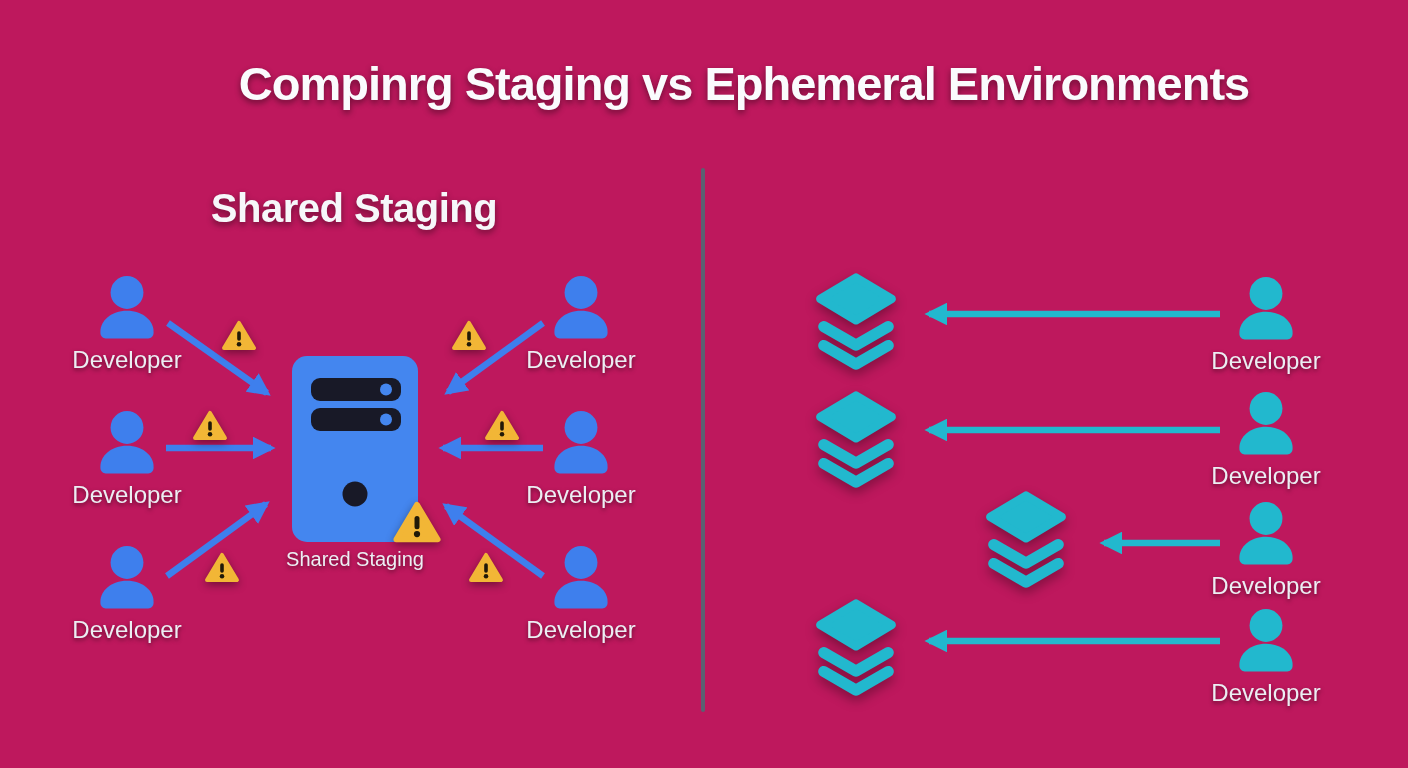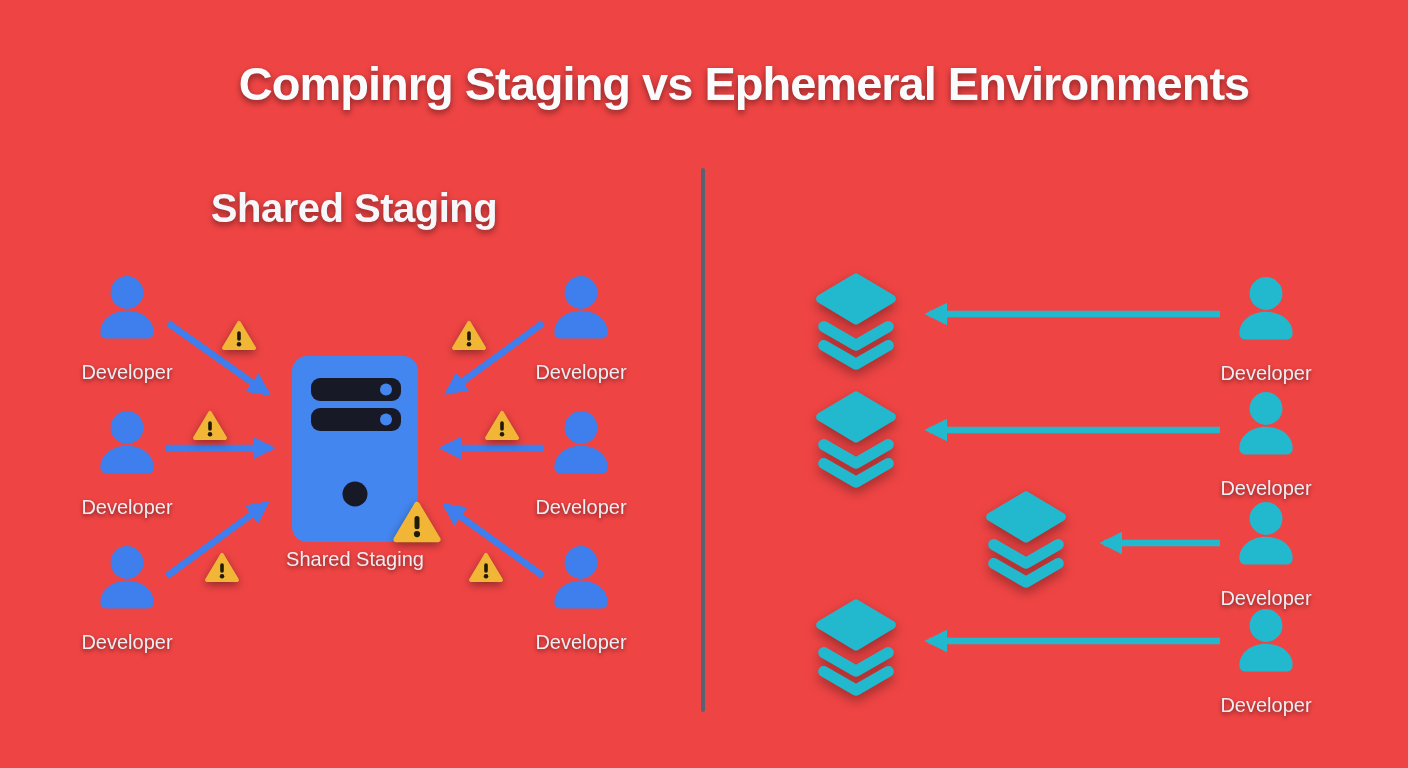--- a/index.html
+++ b/index.html
@@ -1,18 +1,18 @@
 <!DOCTYPE html>
 <html><head>
 <meta charset="utf-8">
 <style>
   html,body{margin:0;padding:0;background:#10111d;}
   .canvas{
     position:relative;width:1408px;height:768px;overflow:hidden;
-    background:#ef4444;
+    background:#be185d;
     font-family:"Liberation Sans", sans-serif;
     color:#eef0f4;
   }
   .title{
     position:absolute;top:56px;left:80px;width:1328px;
     text-align:center;font-size:47px;font-weight:800;letter-spacing:-1px;
     color:#fafbfd;text-shadow:0 3px 6px rgba(0,0,0,.45);white-space:nowrap;
   }
   .heading{
     position:absolute;top:186px;width:500px;text-align:center;
@@ -22,21 +22,21 @@
   .heading.left{left:104px;}
   .heading.right{left:805px;}
   .divider{
     position:absolute;left:701px;top:168px;width:4px;height:544px;
     background:#5a6172;border-radius:2px;
   }
   .dev{position:absolute;width:120px;text-align:center;}
   .dev .glyph{width:58px;height:64px;display:inline-block;}
   .dev.blue{color:#3e7fed;}
   .dev.teal{color:#22b8ce;}
-  .dev .lbl{margin-top:18px;font-size:20px;color:#eceef3;text-shadow:0 2px 4px rgba(0,0,0,.5);}
+  .dev .lbl{margin-top:3px;font-size:24px;color:#eceef3;text-shadow:0 2px 4px rgba(0,0,0,.5);}
   .server{position:absolute;left:292px;top:356px;width:126px;height:186px;}
   .server-label{
     position:absolute;left:255px;top:548px;width:200px;text-align:center;
     font-size:20px;color:#eceef3;text-shadow:0 2px 4px rgba(0,0,0,.5);
   }
   .stack{position:absolute;width:84px;height:98px;color:#22b8ce;
     filter:drop-shadow(0 5px 6px rgba(0,0,0,.35));}
   .warn{position:absolute;width:36px;height:33px;
     filter:drop-shadow(0 3px 4px rgba(0,0,0,.4));}
   .warn.big{width:50px;height:46px;}

